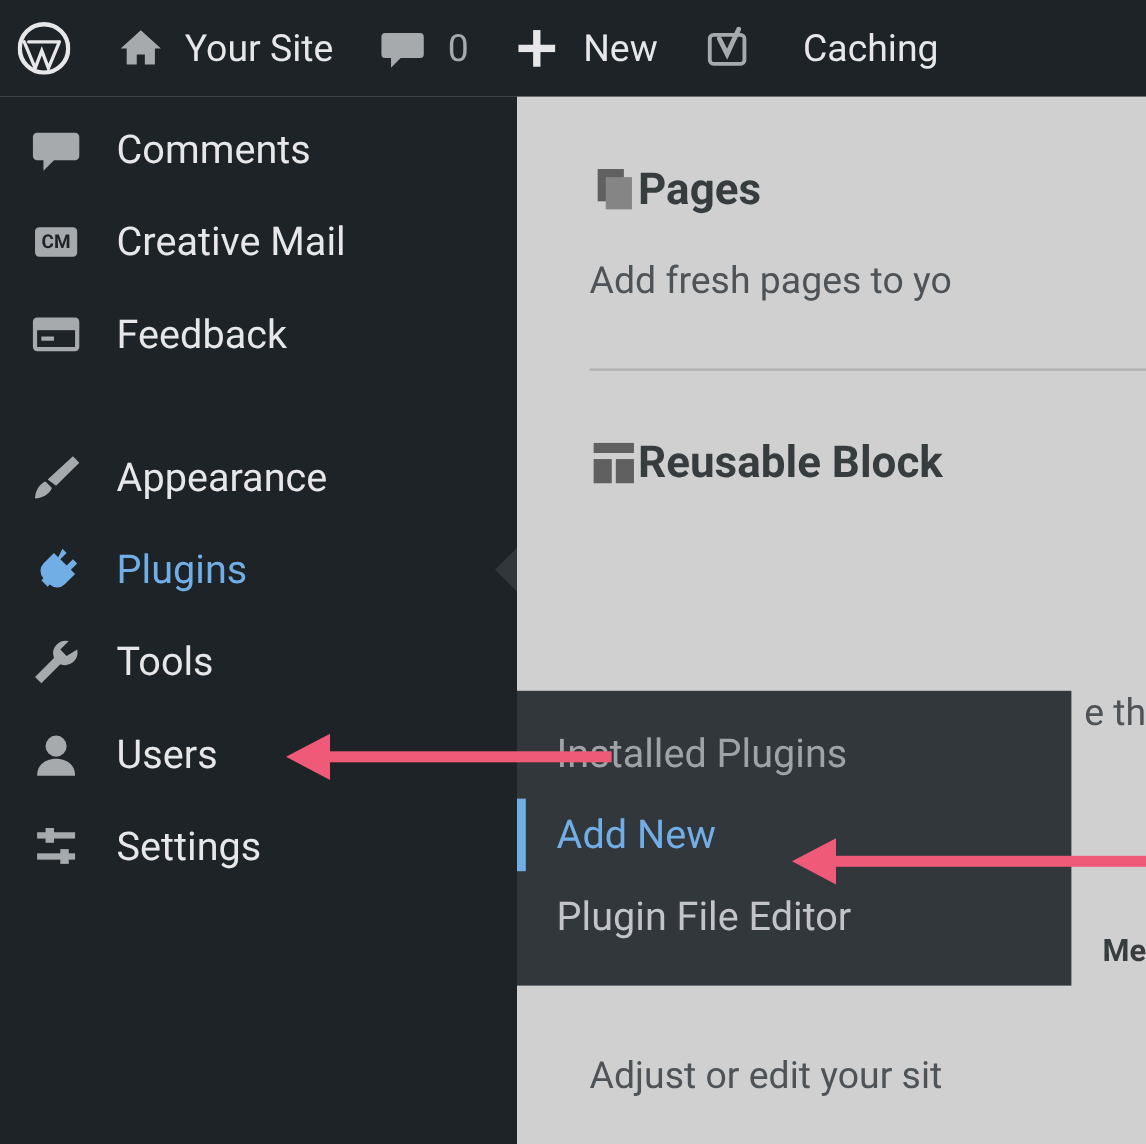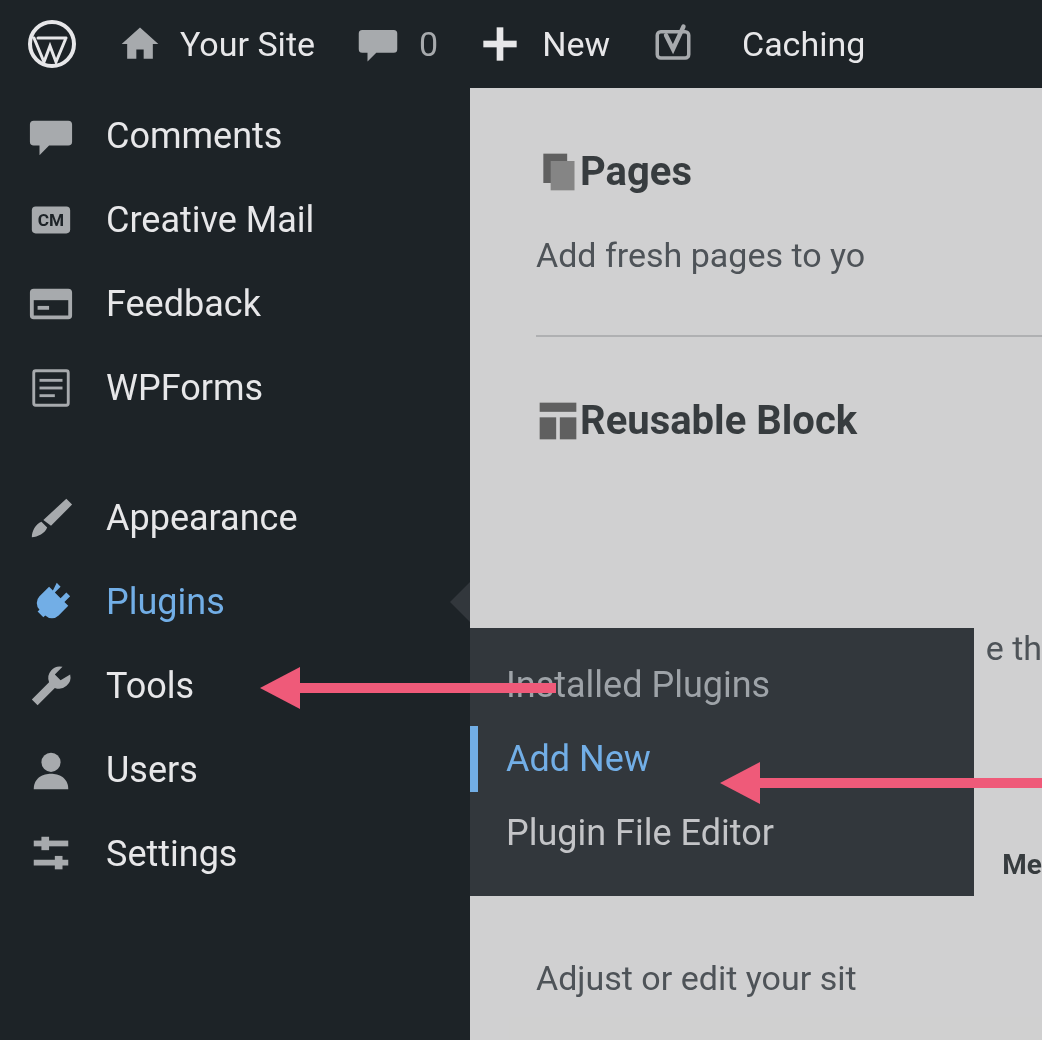--- a/index.html
+++ b/index.html
@@ -1,19 +1,19 @@
 <!DOCTYPE html>
 <html><head>
 <meta charset="utf-8">
 <style>
   * { box-sizing: border-box; margin: 0; padding: 0; }
   html, body { width: 1042px; height: 1040px; overflow: hidden; font-family: -apple-system, BlinkMacSystemFont, "Segoe UI", Roboto, sans-serif; background: #f0f0f1; }
   .adminbar {
     height: 88px; background: #1d2327; color: #e7e7e9; display: flex; align-items: center;
-    padding-left: 12px; gap: 10px; font-size: 34px; font-weight: 400;
+    padding-left: 0; gap: 10px; font-size: 34px; font-weight: 400;
   }
   .adminbar .item { display: flex; align-items: center; gap: 14px; padding: 0 16px; height: 100%; }
   .adminbar .count { color: #a7aaad; font-size: 34px; }
   .layout { display: flex; height: calc(1040px - 88px); position: relative; }
   .sidebar {
     width: 470px; background: #1d2327; color: #e7e7e9; display: flex; flex-direction: column;
     font-size: 36px; font-weight: 400; padding-top: 6px;
   }
   .sidebar .sep { height: 18px; background: #1d2327; margin: 14px 0; }
   .menu-item { display: flex; align-items: center; gap: 30px; padding: 18px 28px; color: #e7e7e9; position: relative; }
@@ -120,31 +120,20 @@
     <div class="menu-item">
       <span class="icon">
         <svg viewBox="0 0 48 48" width="46" height="46" fill="#a7aaad">
             <rect x="4" y="10" width="40" height="28" rx="2" fill="none" stroke="#a7aaad" stroke-width="4"></rect>
             <rect x="4" y="10" width="40" height="10" fill="#a7aaad"></rect>
             <rect x="10" y="26" width="12" height="4" fill="#a7aaad"></rect>
           </svg>
       </span>
       <span>Feedback</span>
     </div>
-    <div class="menu-item">
-      <span class="icon">
-        <svg viewBox="0 0 48 48" width="46" height="46" fill="none" stroke="#a7aaad" stroke-width="3">
-            <rect x="6" y="6" width="36" height="36" rx="2"></rect>
-            <line x1="12" y1="16" x2="36" y2="16"></line>
-            <line x1="12" y1="24" x2="36" y2="24"></line>
-            <line x1="12" y1="32" x2="28" y2="32"></line>
-          </svg>
-      </span>
-      <span>WPForms</span>
-    </div>
 
     <div class="sep"></div>
 
     <div class="menu-item">
       <span class="icon">
         <svg viewBox="0 0 48 48" width="46" height="46" fill="#a7aaad">
             <path d="M40 4 l6 6 -22 22 -8 -6 z M14 28 c-6 2 -10 10 -10 16 6 0 14 -4 16 -10 z"></path>
           </svg>
       </span>
       <span>Appearance</span>

